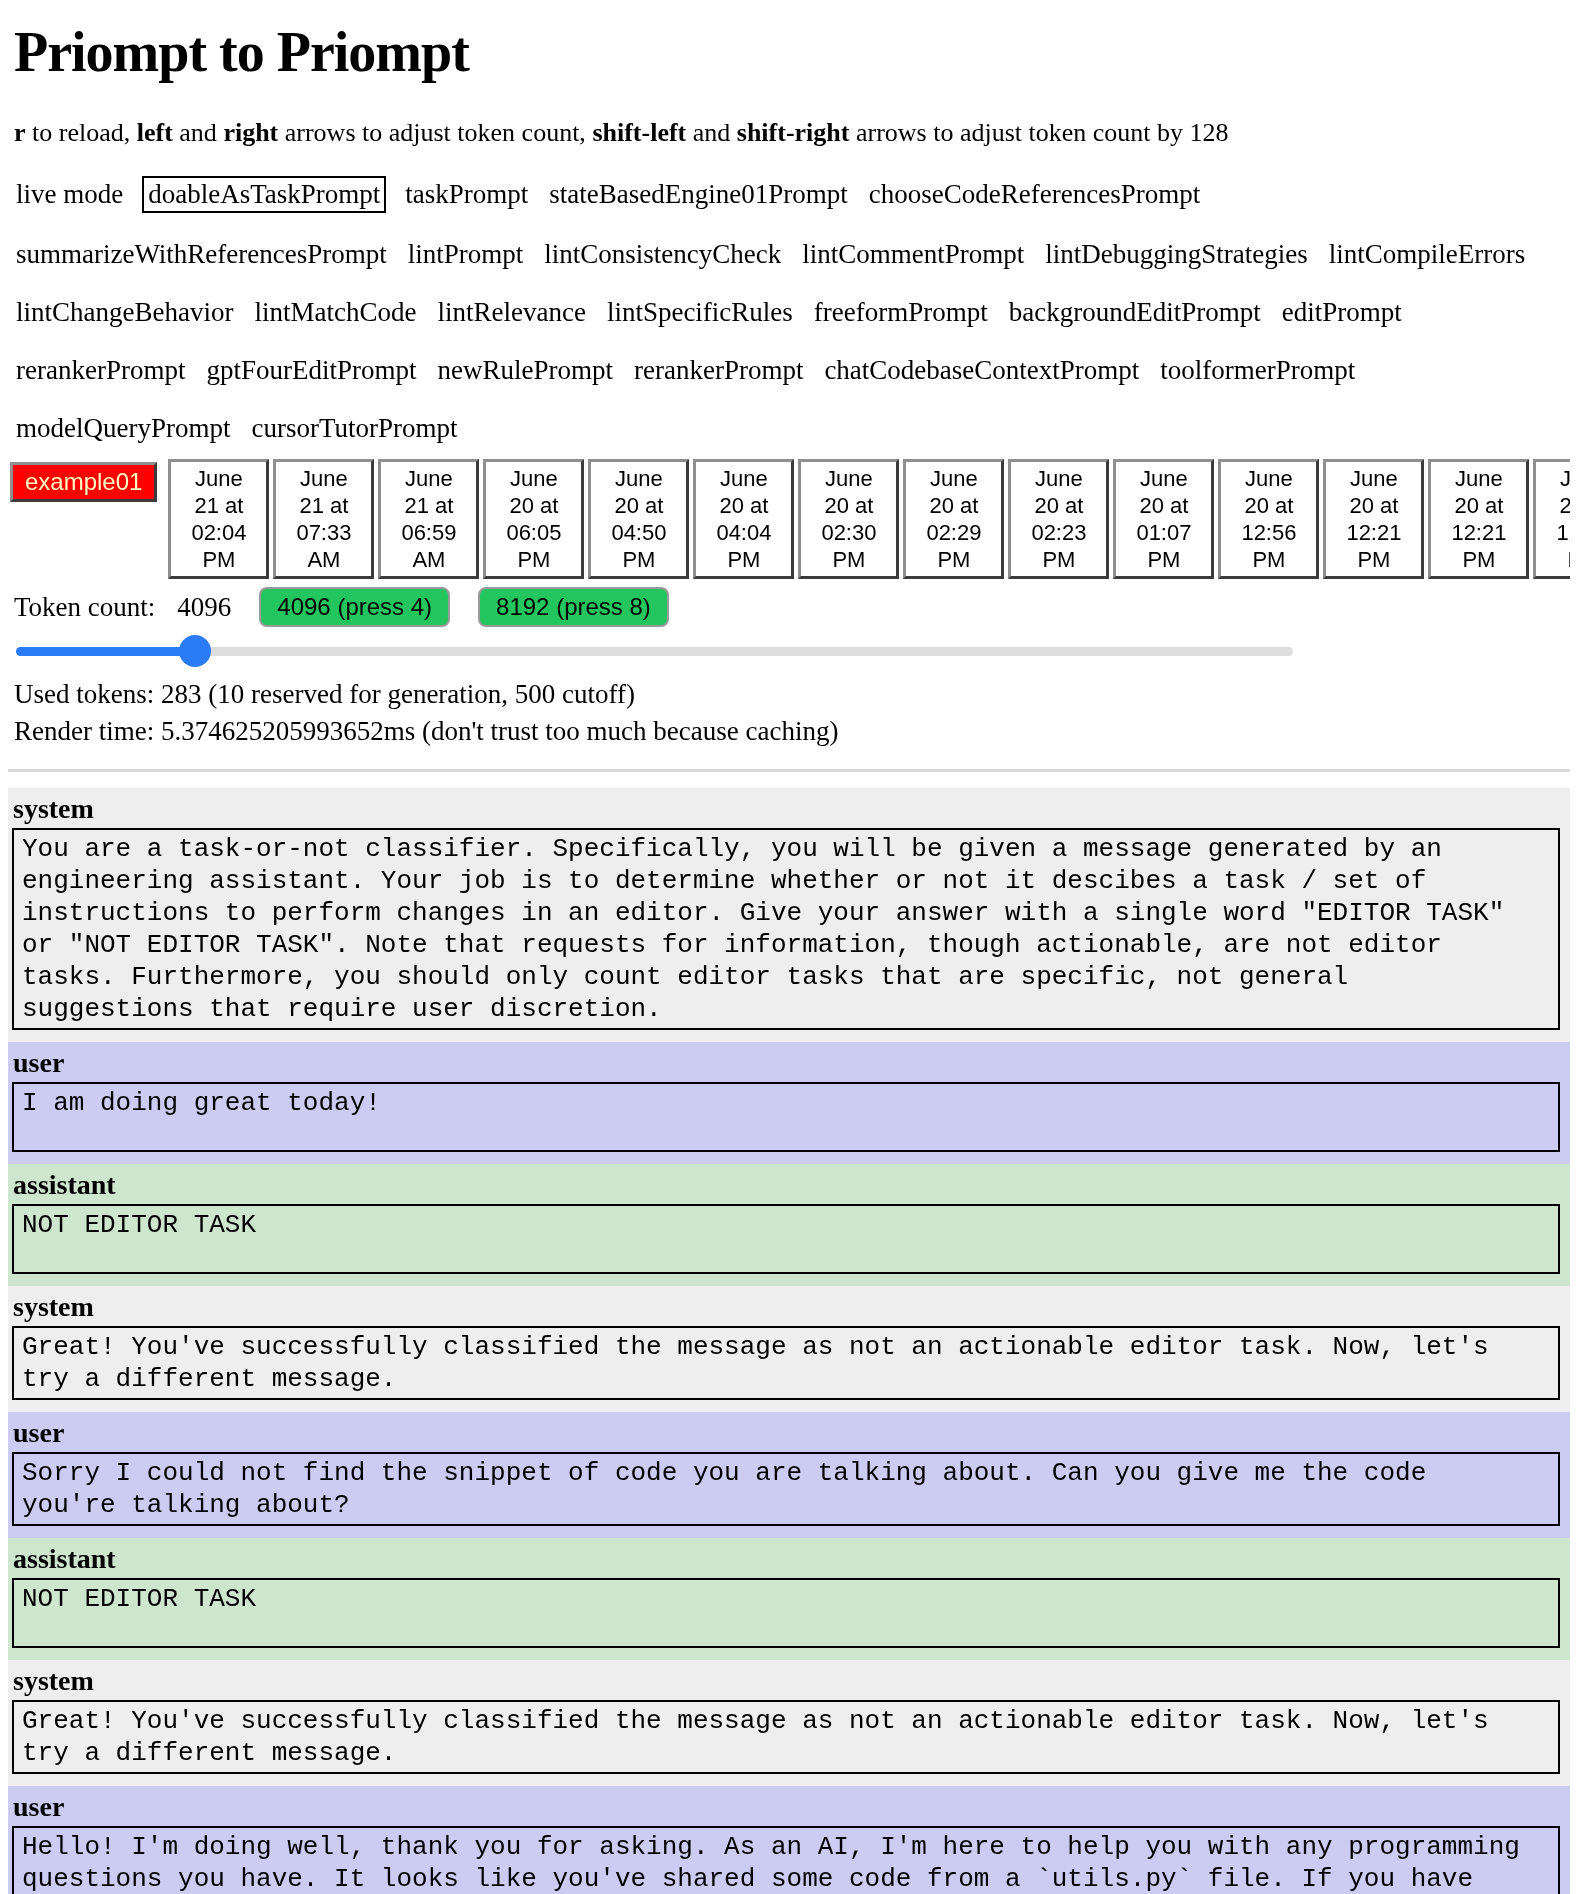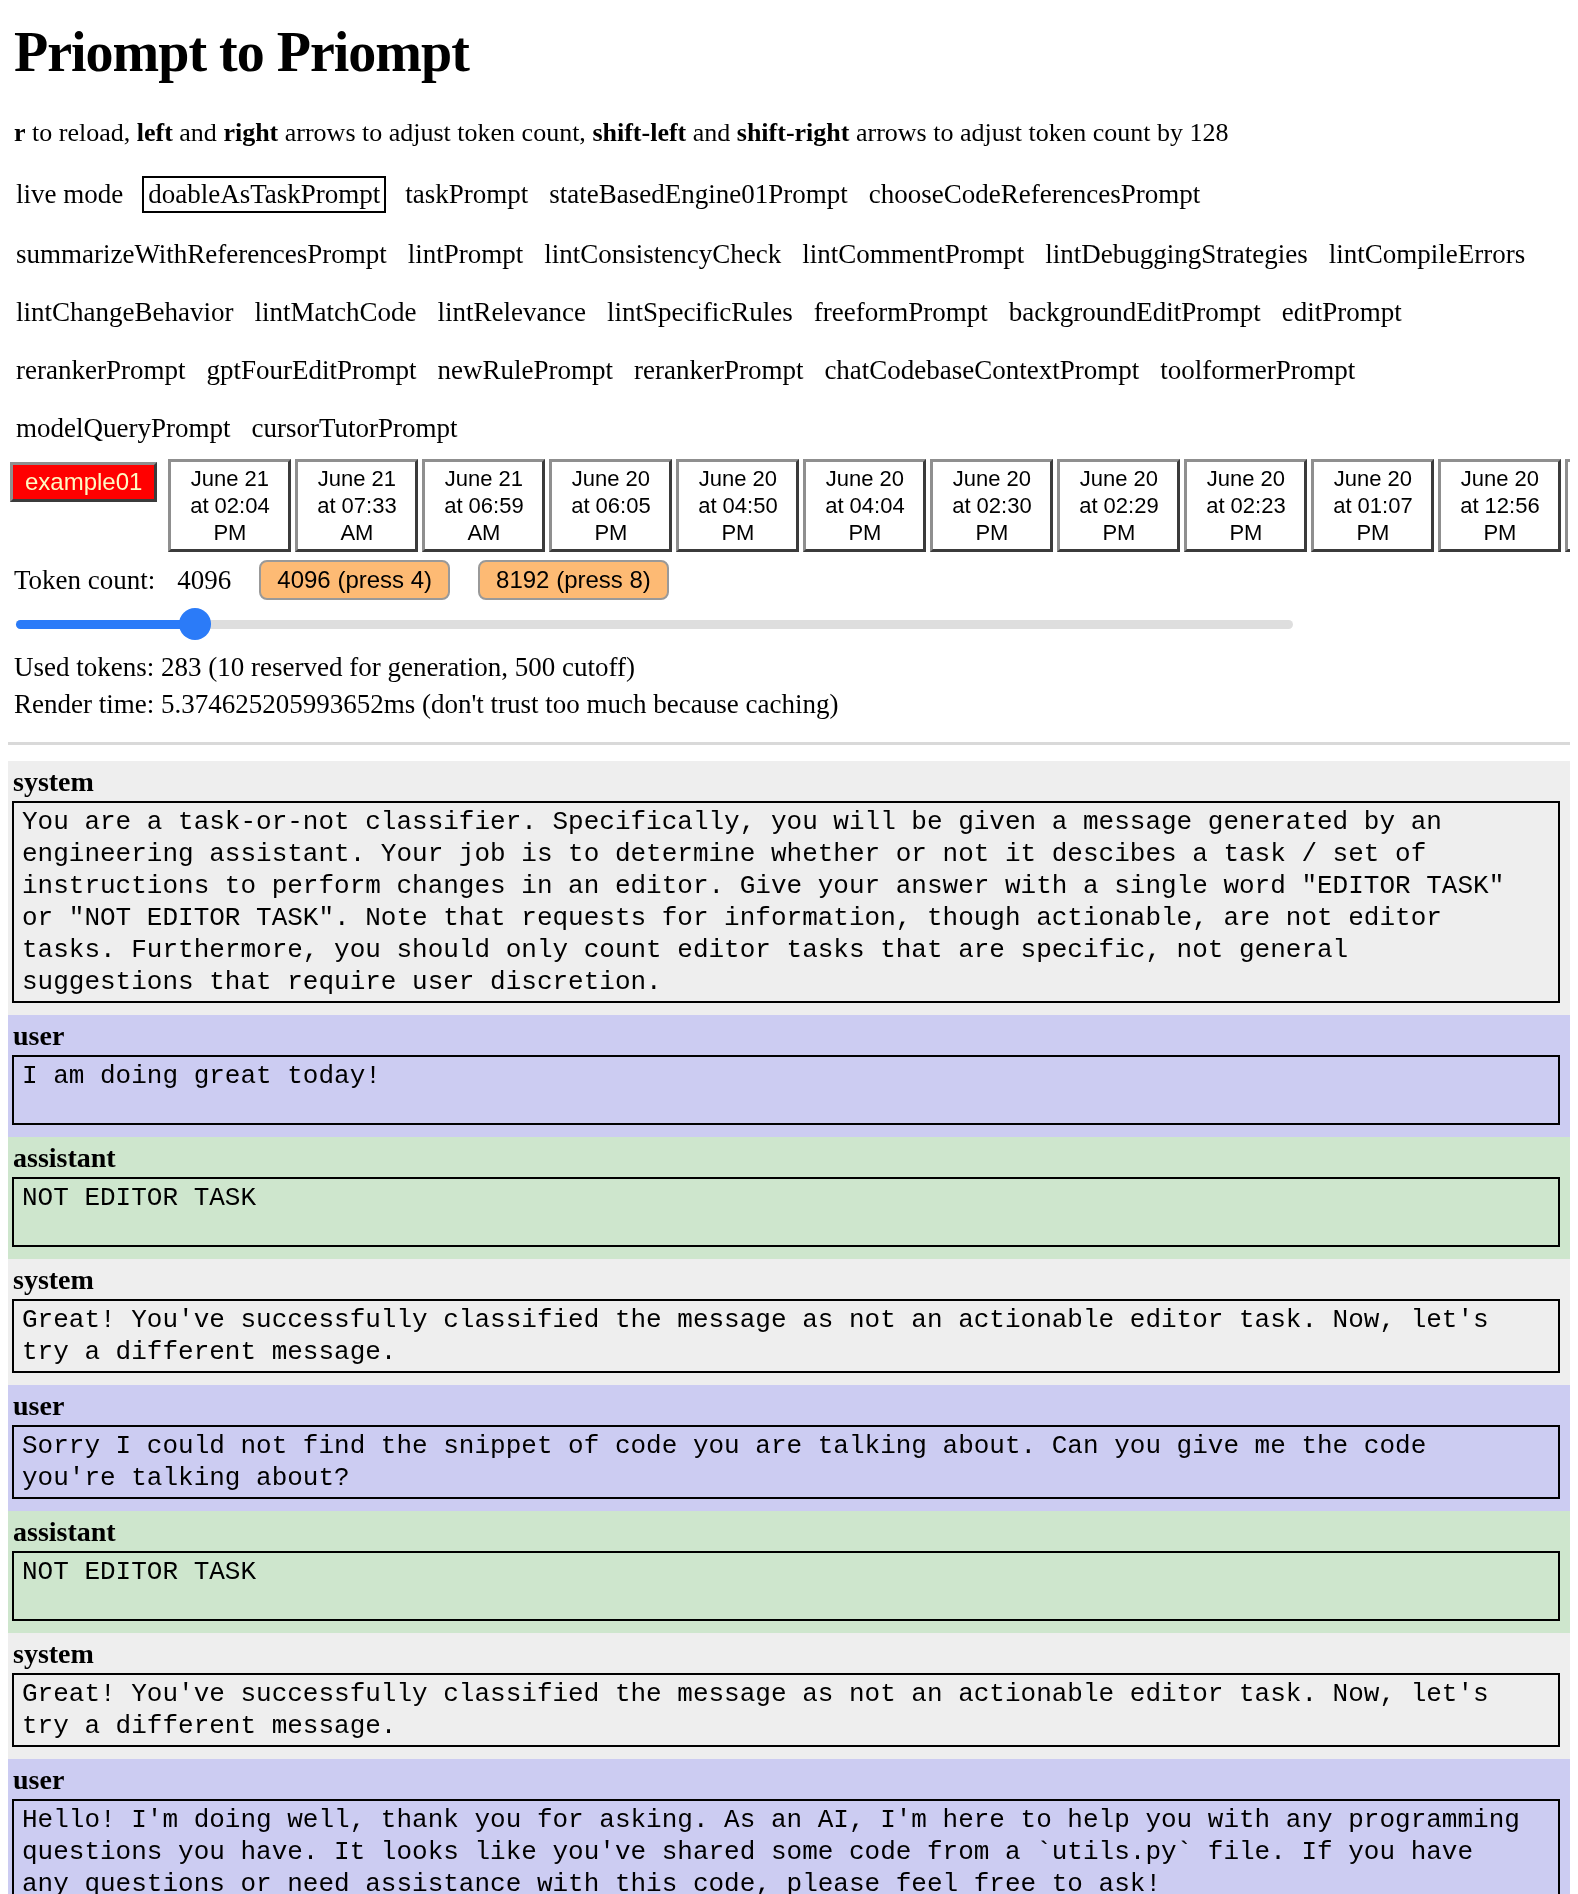--- a/index.html
+++ b/index.html
@@ -54,40 +54,40 @@
     padding: 3px 12px;
     margin-top: 3px;
     margin-right: 6px;
     cursor: pointer;
   }
   .timestamps { display: flex; gap: 4px; }
   .time-btn {
     font-family: "Liberation Sans", sans-serif;
     font-size: 22px;
     line-height: 27px;
-    width: 123px;
+    width: 101px;
     padding: 3px 16px;
     text-align: center;
     background: #ffffff;
     border: 3px outset #8f8f8f;
     cursor: pointer;
   }
 
   
   .token-row {
     display: flex;
     align-items: center;
     gap: 22px;
     font-size: 27px;
     margin: 8px 0 4px 6px;
   }
   .preset-btn {
     font-family: "Liberation Sans", sans-serif;
     font-size: 24px;
-    background: #fdba74;
+    background: #22c55e;
     border: 2px solid #999;
     border-radius: 8px;
     padding: 4px 16px;
     margin-left: 6px;
     cursor: pointer;
   }
 
   
   .slider {
     position: relative;

